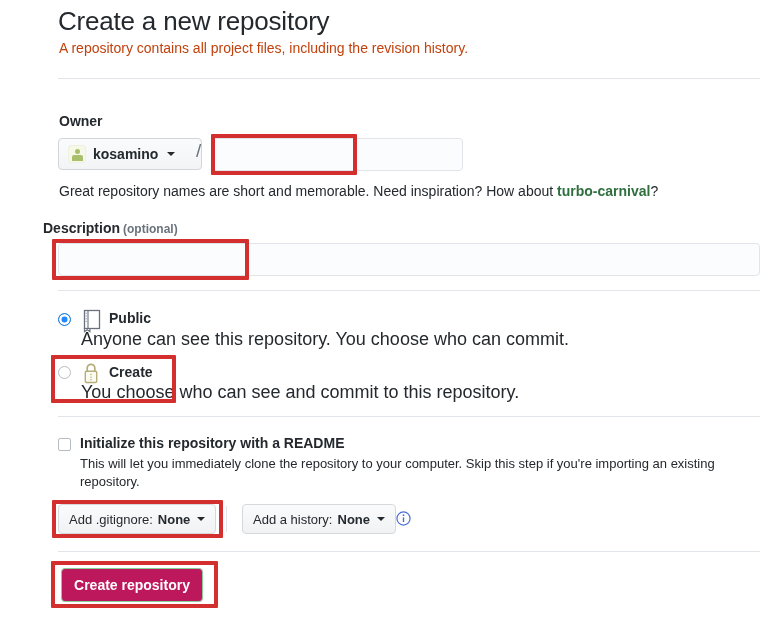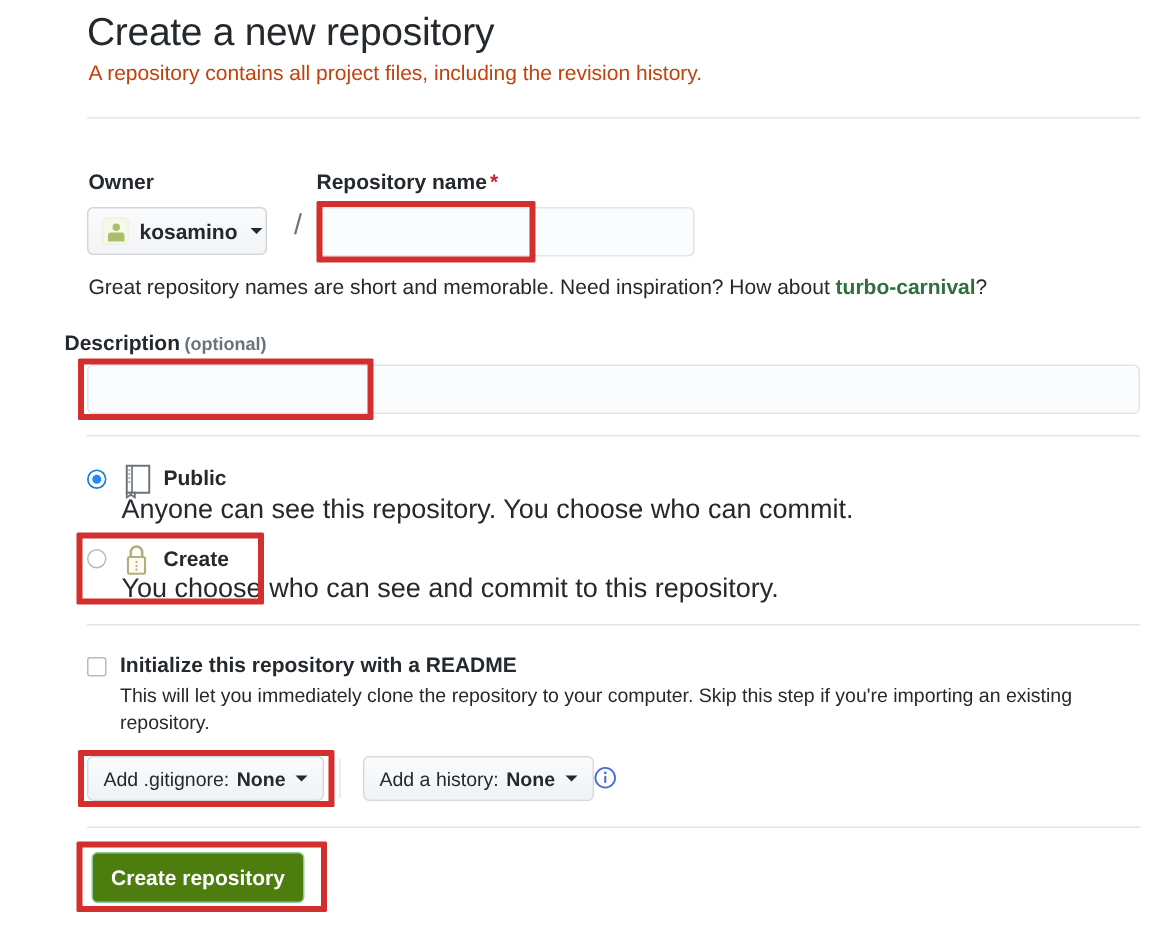--- a/index.html
+++ b/index.html
@@ -35,21 +35,21 @@
   
   .field-label {
     position: absolute; font-size: 14px; font-weight: bold; color: #24292e;
   }
   #owner-label { left: 29px; top: 113px; }
   #repo-name-label { left: 181px; top: 113px; }
   .req-star { color: #cb2431; font-weight: bold; margin-left: 2px; }
 
   .owner-btn {
     position: absolute; left: 28px; top: 138px;
-    width: 120px; height: 32px;
+    width: 144px; height: 32px;
     display: flex; align-items: center; gap: 7px;
     padding: 0 9px;
     background: linear-gradient(#fafbfc, #f3f4f6);
     border: 1px solid #d1d5da; border-radius: 4px;
     font-size: 14px; font-weight: bold; color: #24292e;
     cursor: pointer;
   }
   .avatar {
     width: 18px; height: 18px; border-radius: 3px;
     background: #f6f8e8; position: relative; flex: 0 0 auto;
@@ -161,21 +161,21 @@
   }
   .info-icon {
     position: absolute; left: 366px; top: 511px;
     width: 15px; height: 15px; cursor: pointer;
   }
 
   
   .create-btn {
     position: absolute; left: 31px; top: 568px;
     width: 142px; height: 34px;
-    background: #4d7c0f; border: 1px solid #8ccb9a; border-radius: 4px;
+    background: #be185d; border: 1px solid #8ccb9a; border-radius: 4px;
     color: #ffffff; font-size: 14px; font-weight: bold;
     font-family: "Liberation Sans", sans-serif;
     cursor: default;
   }
 
   
   .annot {
     position: absolute; border: 4px solid #d32f2f;
     pointer-events: none; border-radius: 1px;
   }
@@ -188,23 +188,20 @@
 </head>
 <body>
 
 <div class="page">
 
   <div class="page-title">Create a new repository</div>
   <div class="page-subtitle">A repository contains all project files, including the revision history.</div>
   <div class="rule" id="rule-header"></div>
 
   <div class="field-label" id="owner-label">Owner</div>
-  <div class="field-label" id="repo-name-label">
-    <span>Repository name</span><span class="req-star">*</span>
-  </div>
 
   <div class="owner-btn">
     <span class="avatar"></span>
     <span>kosamino</span>
     <span class="caret"></span>
   </div>
   <div class="slash">/</div>
 
   <input class="repo-name-input" value="" style="">
 

